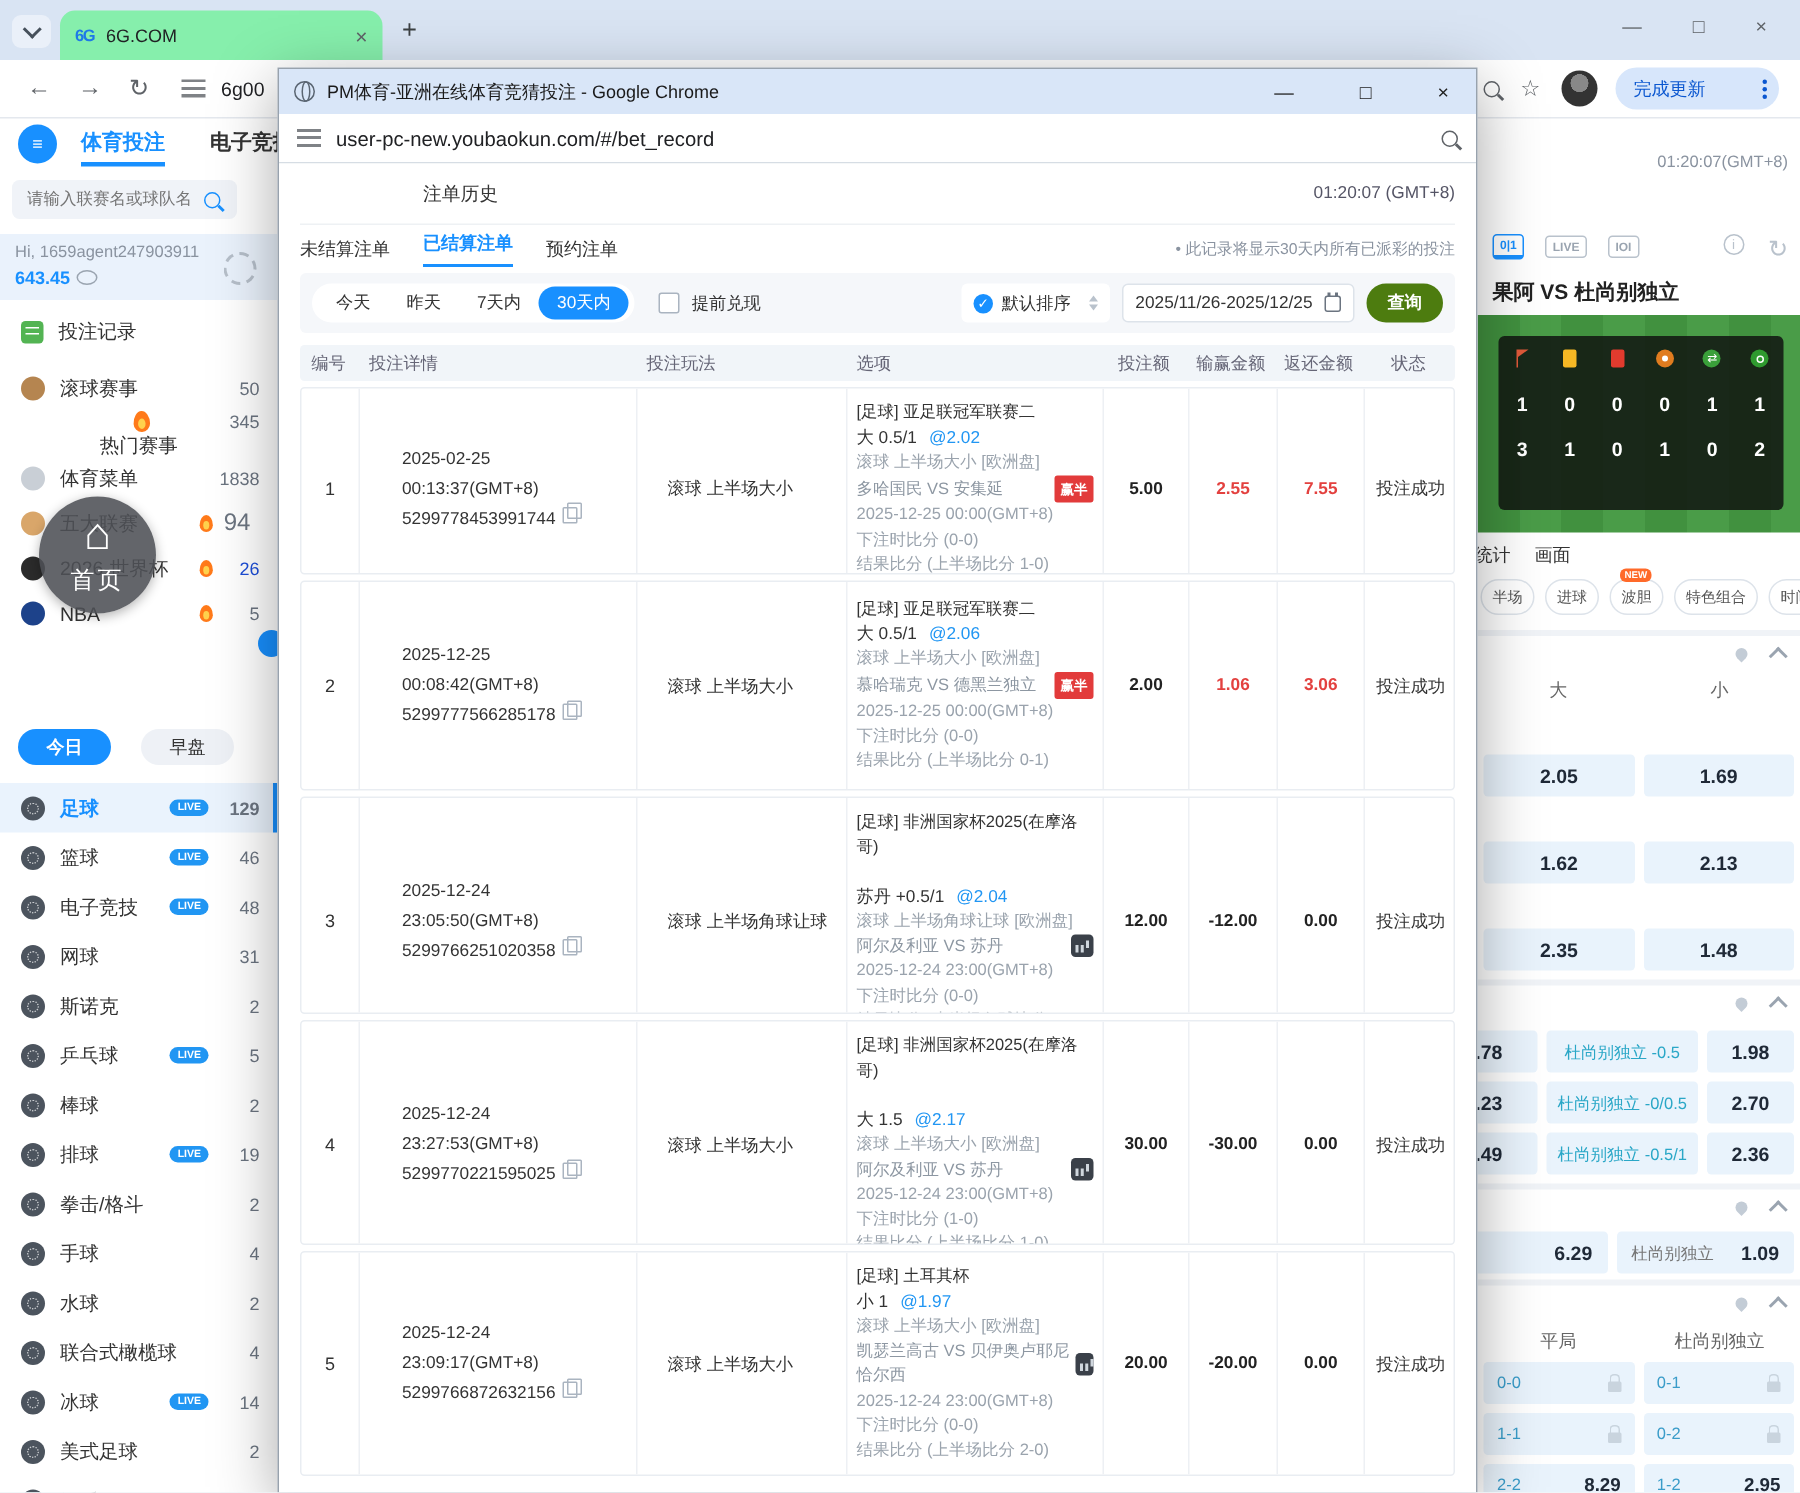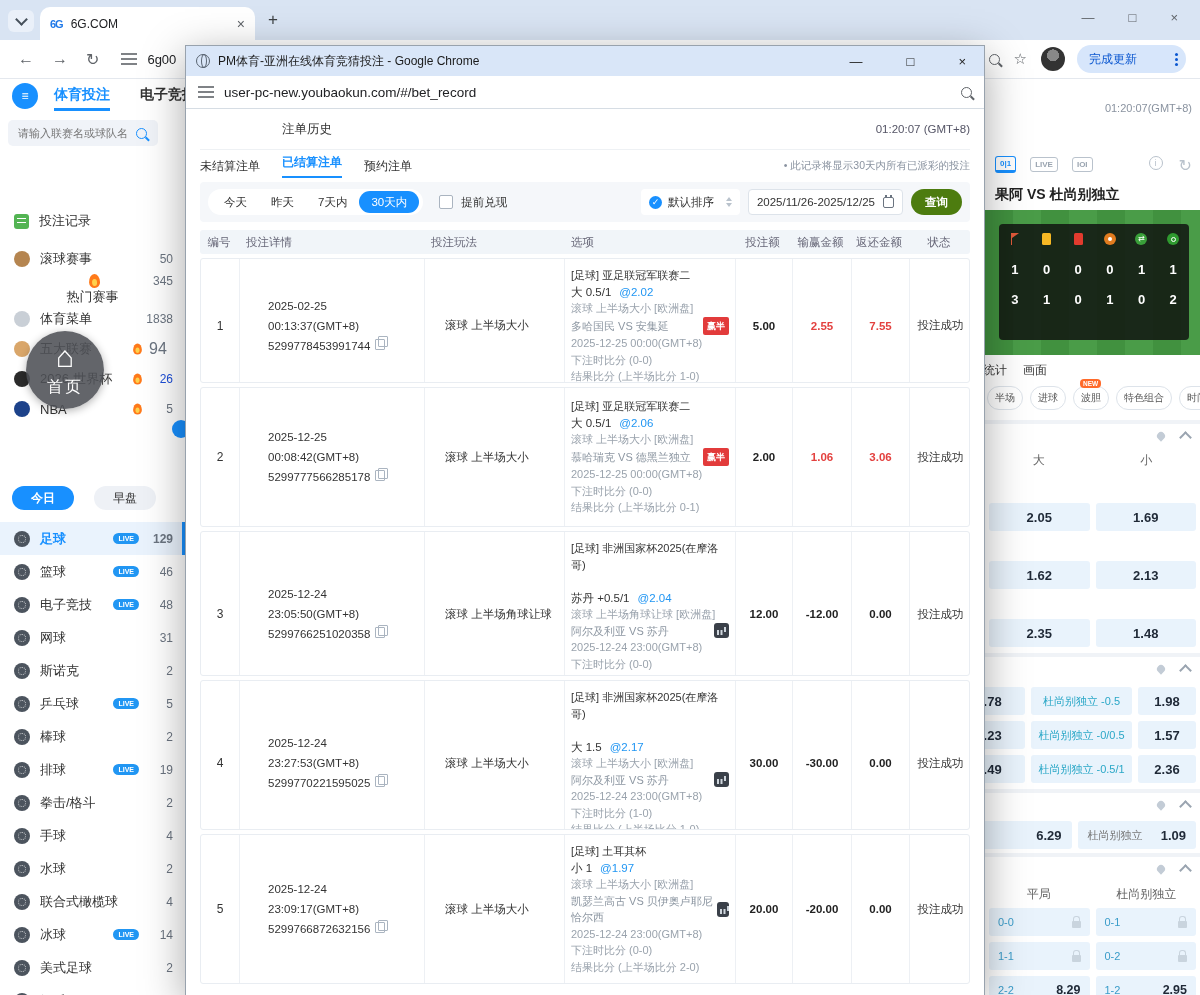--- a/index.html
+++ b/index.html
@@ -1,21 +1,21 @@
 <!DOCTYPE html>
 <html><head>
 <meta charset="utf-8">
 <style>
   html,body{margin:0;padding:0;background:#e8edf3;font-family:"Liberation Sans","DejaVu Sans",sans-serif;}
   .stage{position:relative;width:1200px;height:995px;overflow:hidden;background:#fff;}
   
   .tabbar{position:absolute;left:0;top:0;width:1200px;height:40px;background:#d9e4f3;z-index:5;}
   .tab-search{position:absolute;left:8px;top:10px;width:26px;height:22px;background:#eaf0f9;border-radius:6px;color:#46505b;text-align:center;line-height:20px;font-size:12px;}
   .chev-down{display:inline-block;width:7px;height:7px;border-right:2px solid #46505b;border-bottom:2px solid #46505b;transform:rotate(45deg);margin-top:4px;}
-  .tab{position:absolute;left:40px;top:7px;width:215px;height:33px;background:#ffffff;border-radius:10px 10px 0 0;display:flex;align-items:center;padding:0 10px;box-sizing:border-box;}
+  .tab{position:absolute;left:40px;top:7px;width:215px;height:33px;background:#86efac;border-radius:10px 10px 0 0;display:flex;align-items:center;padding:0 10px;box-sizing:border-box;}
   .favicon{color:#1e78e8;font-weight:bold;font-size:11px;margin-right:8px;letter-spacing:-1px;}
   .tab-title{font-size:12px;color:#202124;flex:1;}
   .tab-close{color:#5f6368;font-size:14px;}
   .newtab{position:absolute;left:268px;top:10px;color:#3c4043;font-size:17px;}
   .winctl{position:absolute;top:0;height:34px;display:flex;align-items:center;gap:34px;right:22px;color:#5f6368;font-size:13px;}
   .toolbar{position:absolute;left:0;top:40px;width:1200px;height:38px;background:#fff;border-bottom:1px solid #e4e8ee;z-index:5;display:flex;align-items:center;color:#5f6368;}
   .tb-ic{font-size:16px;margin-left:18px;}
   .tune{display:inline-block;width:16px;height:12px;margin-left:22px;background:linear-gradient(#5f6368 0 2px,transparent 2px 5px,#5f6368 5px 7px,transparent 7px 10px,#5f6368 10px 12px);opacity:.8;}
   .urltxt{font-size:13px;color:#202124;margin-left:10px;}
   .tb-right{position:absolute;right:0;top:0;height:38px;display:flex;align-items:center;}
@@ -229,20 +229,25 @@
         <span class="carev"></span>
       <span style="margin-left:10px">设置</span>
         <span class="carev"></span>
     </div>
 
     <div class="sidebar">
       <div class="search">
         <input placeholder="请输入联赛名或球队名" style="">
         <span class="mag blue"></span>
       </div>
+      <div class="usercard">
+        <div class="hi">Hi, 1659agent247903911</div>
+        <div class="bal"><span>643.45</span><span class="eye"></span></div>
+        <div class="spin"></div>
+      </div>
       <div class="menu-item" style="top:92px">
         <span class="icon-doc"></span>
         <span>投注记录</span>
       </div>
       <div id="quickItems">
           <div class="q-item" style="top: 130px;">
             <span class="q-ic" style="background: rgb(181, 133, 80);"></span>
             <span>滚球赛事</span>
             <span class="q-count">50</span>
           </div>
@@ -443,21 +448,21 @@
           </div>
         <div id="hcRows" style="margin-top:6px">
             <div class="hc-row">
               <div class="cell hc-left">1.78</div>
               <div class="hc-mid">杜尚别独立 -0.5</div>
               <div class="cell hc-right">1.98</div>
             </div>
             <div class="hc-row">
               <div class="cell hc-left">2.23</div>
               <div class="hc-mid">杜尚别独立 -0/0.5</div>
-              <div class="cell hc-right">1.57</div>
+              <div class="cell hc-right">2.70</div>
             </div>
             <div class="hc-row">
               <div class="cell hc-left">1.49</div>
               <div class="hc-mid">杜尚别独立 -0.5/1</div>
               <div class="cell hc-right">2.36</div>
             </div>
           </div>
         <div class="sec-head">
             <span class="pin"></span>
             <span class="chev-up"></span>

